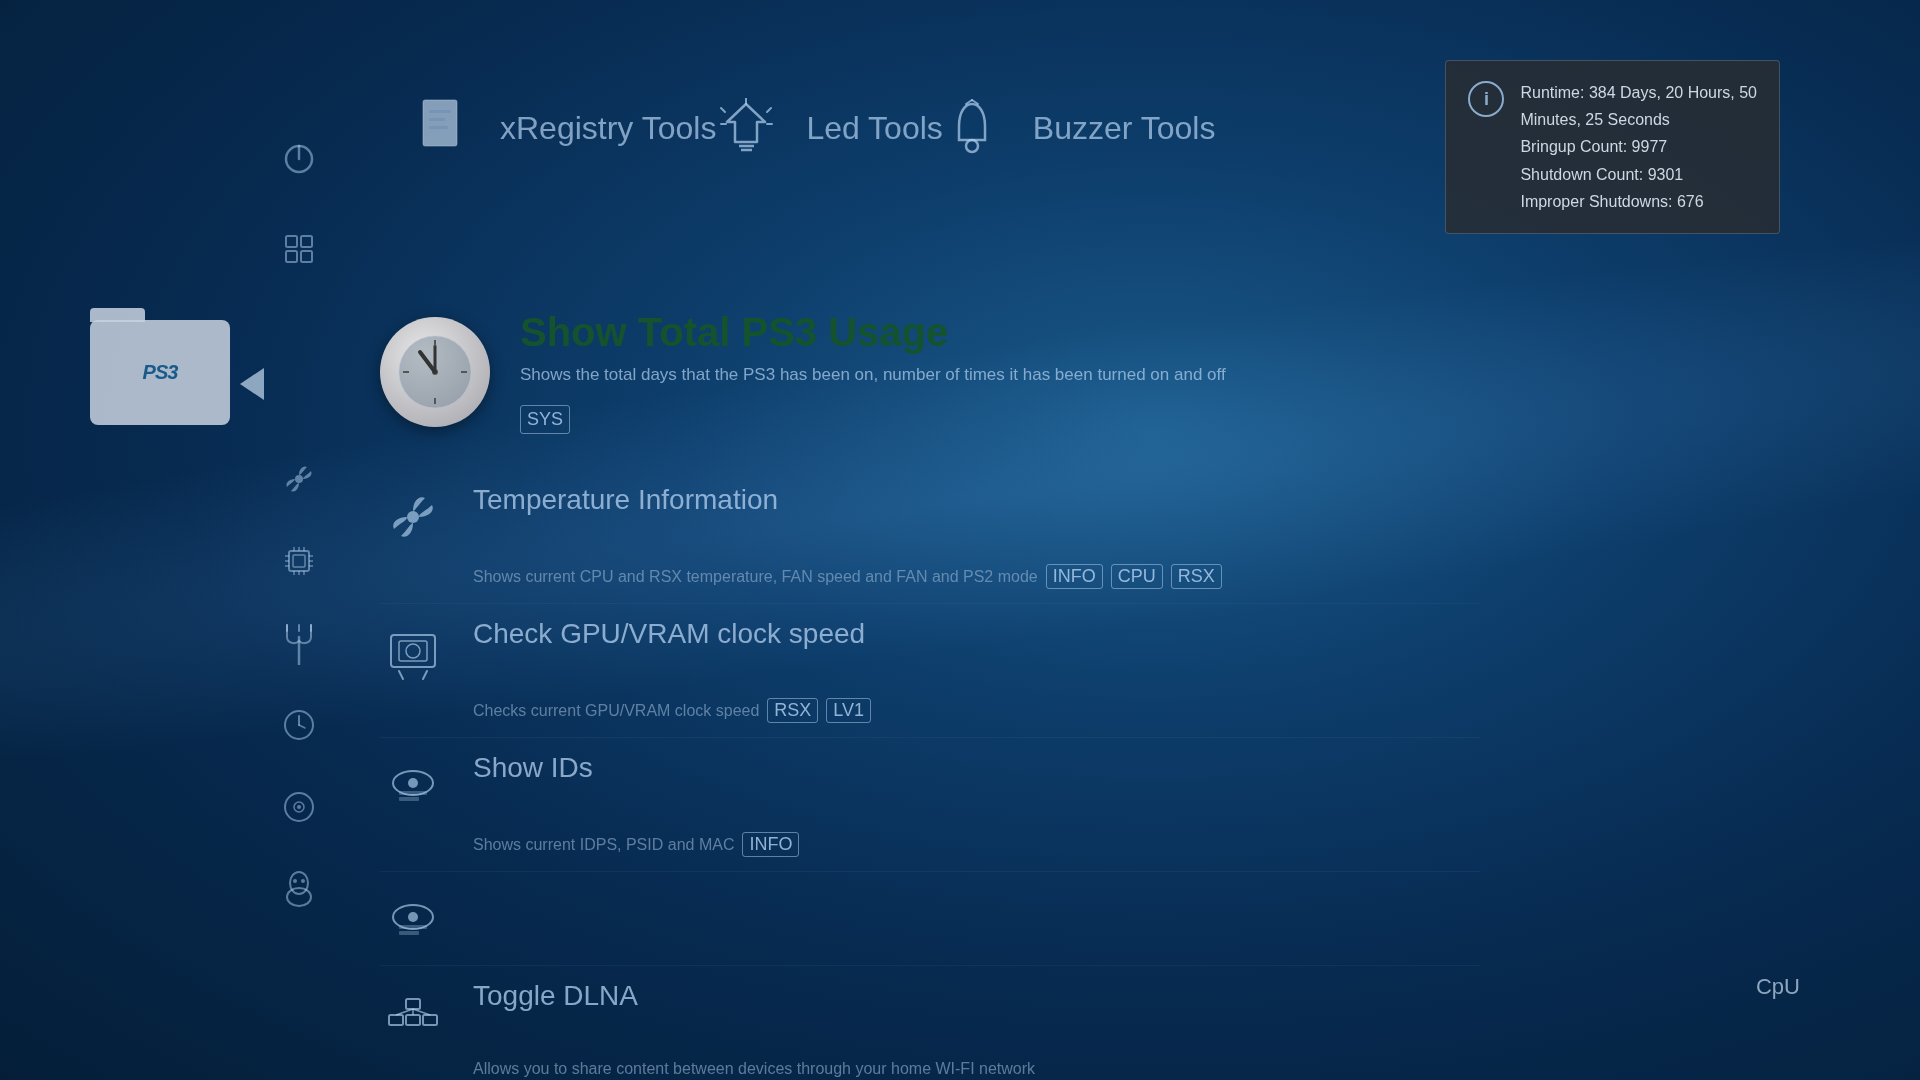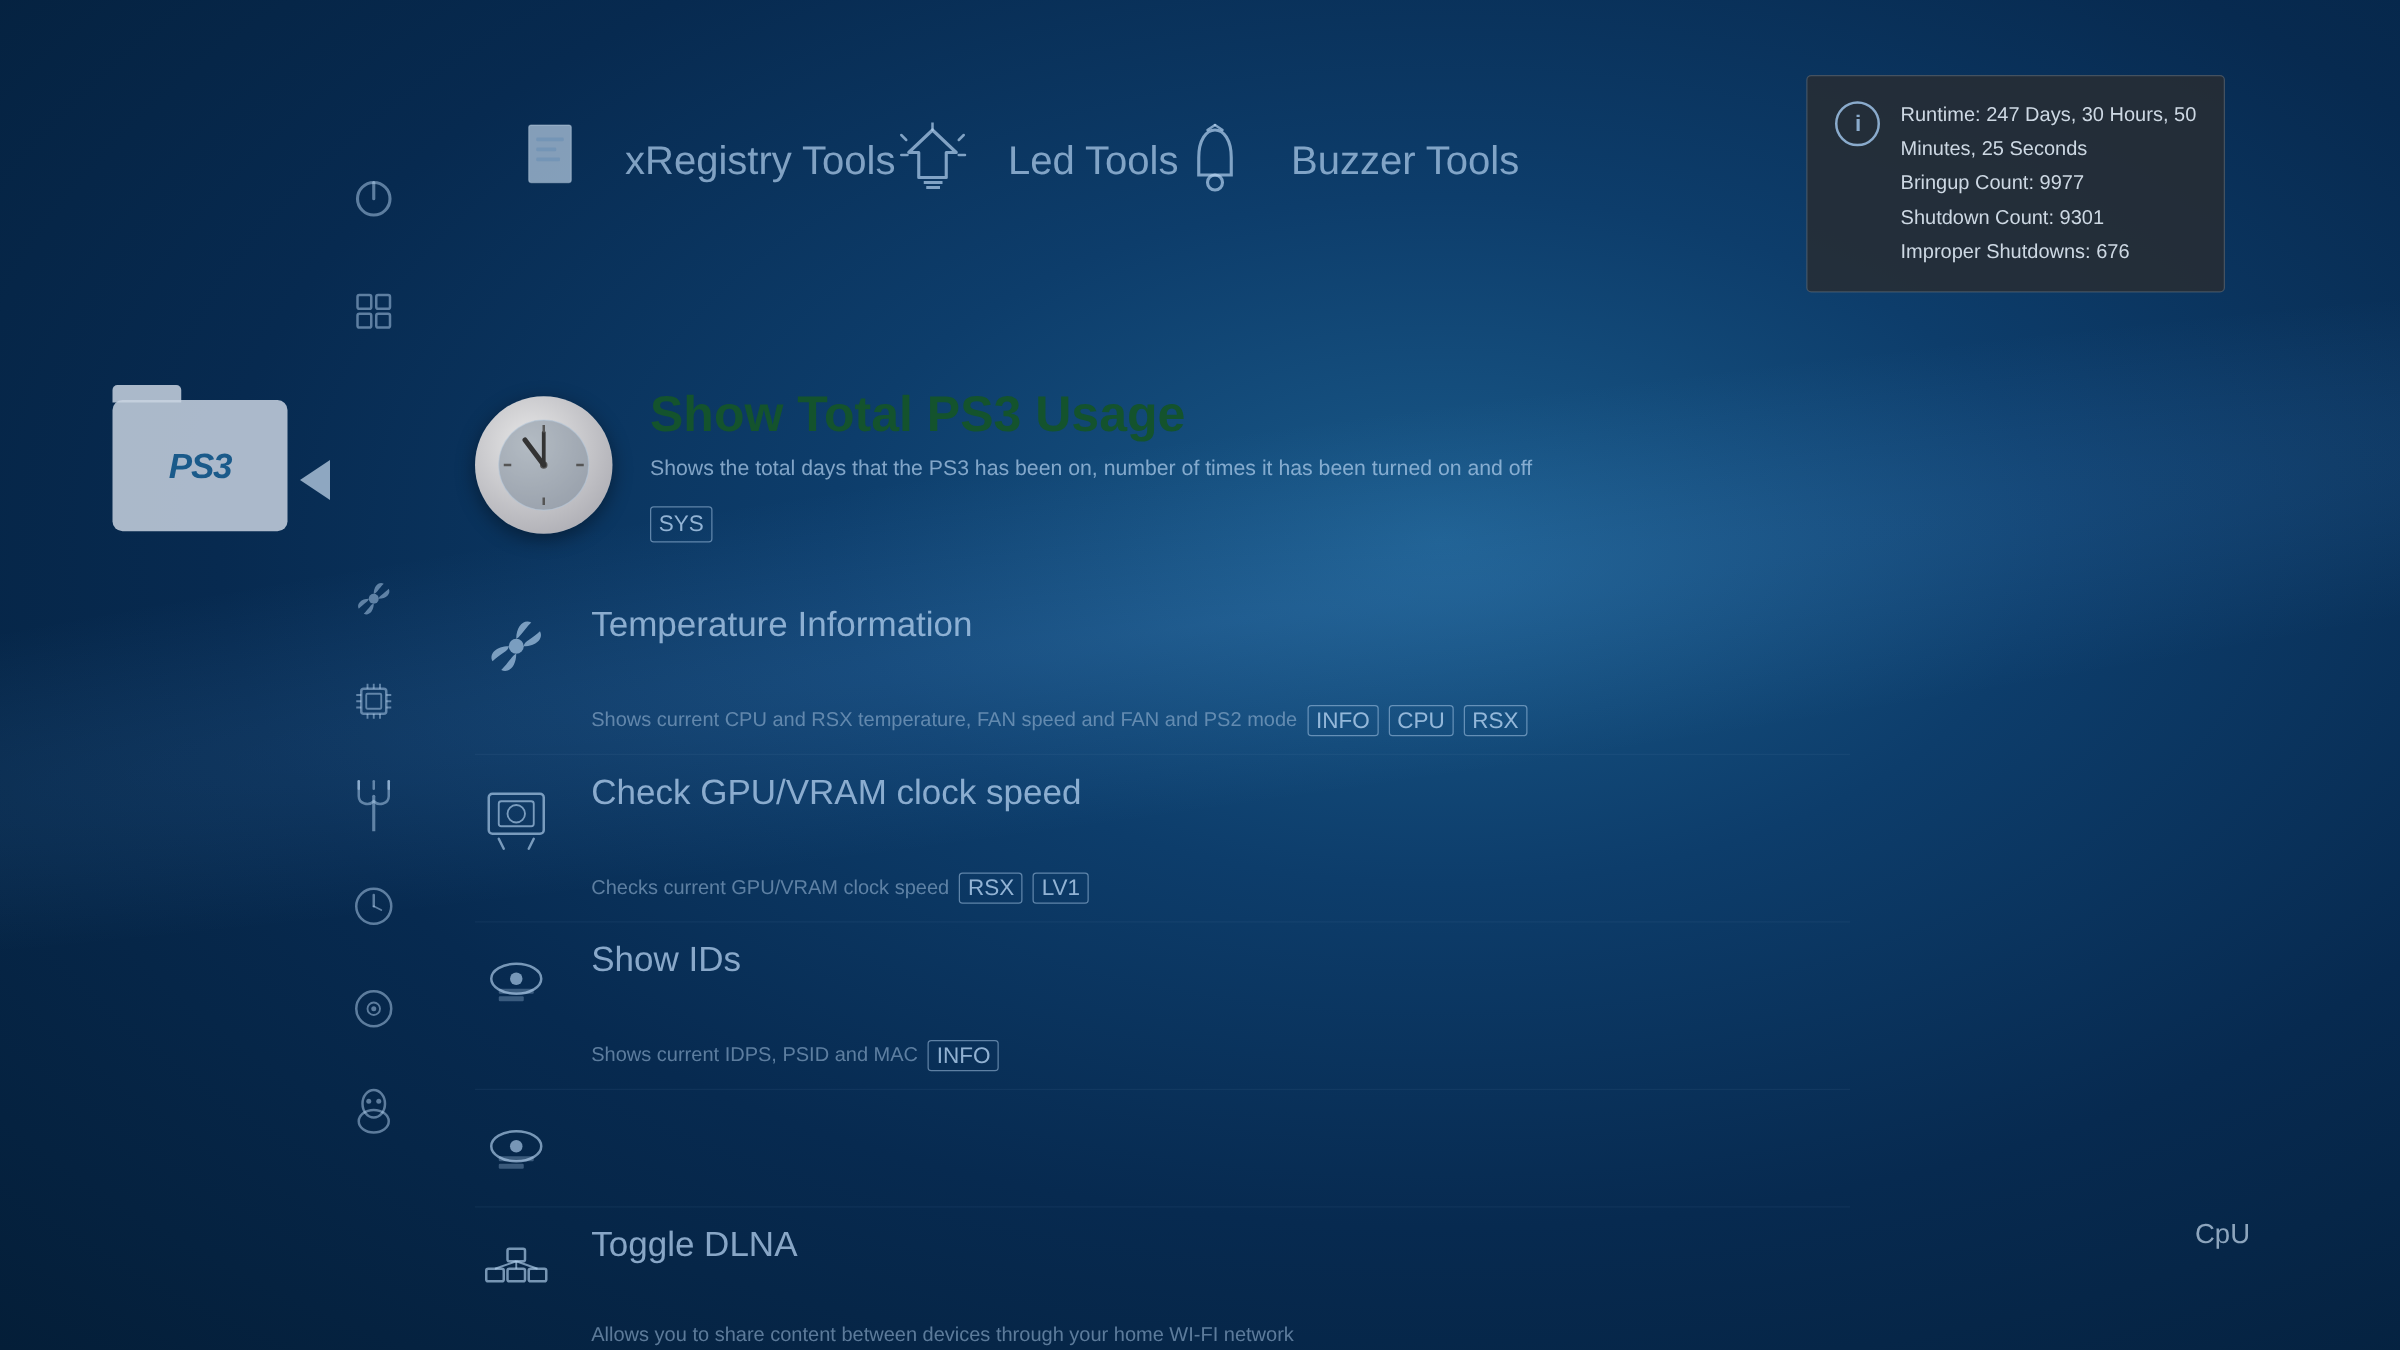--- a/index.html
+++ b/index.html
@@ -106,21 +106,21 @@
       position: absolute;
       top: -12px;
       left: 0;
       width: 55px;
       height: 14px;
       background: rgba(200,210,225,0.85);
       border-radius: 4px 4px 0 0;
     }
 
     .ps3-logo {
-      font-size: 28px;
+      font-size: 20px;
       font-weight: bold;
       color: #1a5a8a;
       font-style: italic;
       letter-spacing: -1px;
     }
 
     
     .arrow-left {
       position: absolute;
       left: 240px;
@@ -301,21 +301,21 @@
       font-size: 22px;
       color: rgba(200,220,240,0.7);
     }
   </style>
 </head>
 <body>
 
 <div class="info-panel">
   <div class="info-icon">i</div>
   <div class="info-text">
-    <div>Runtime: 247 Days, 30 Hours, 50</div>
+    <div>Runtime: 384 Days, 20 Hours, 50</div>
     <div>Minutes, 25 Seconds</div>
     <div>Bringup Count: 9977</div>
     <div>Shutdown Count: 9301</div>
     <div>Improper Shutdowns: 676</div>
   </div>
 </div>
 
 <div class="ps3-folder">
   <div class="ps3-folder-bg">
     <span class="ps3-logo">PS3</span>

